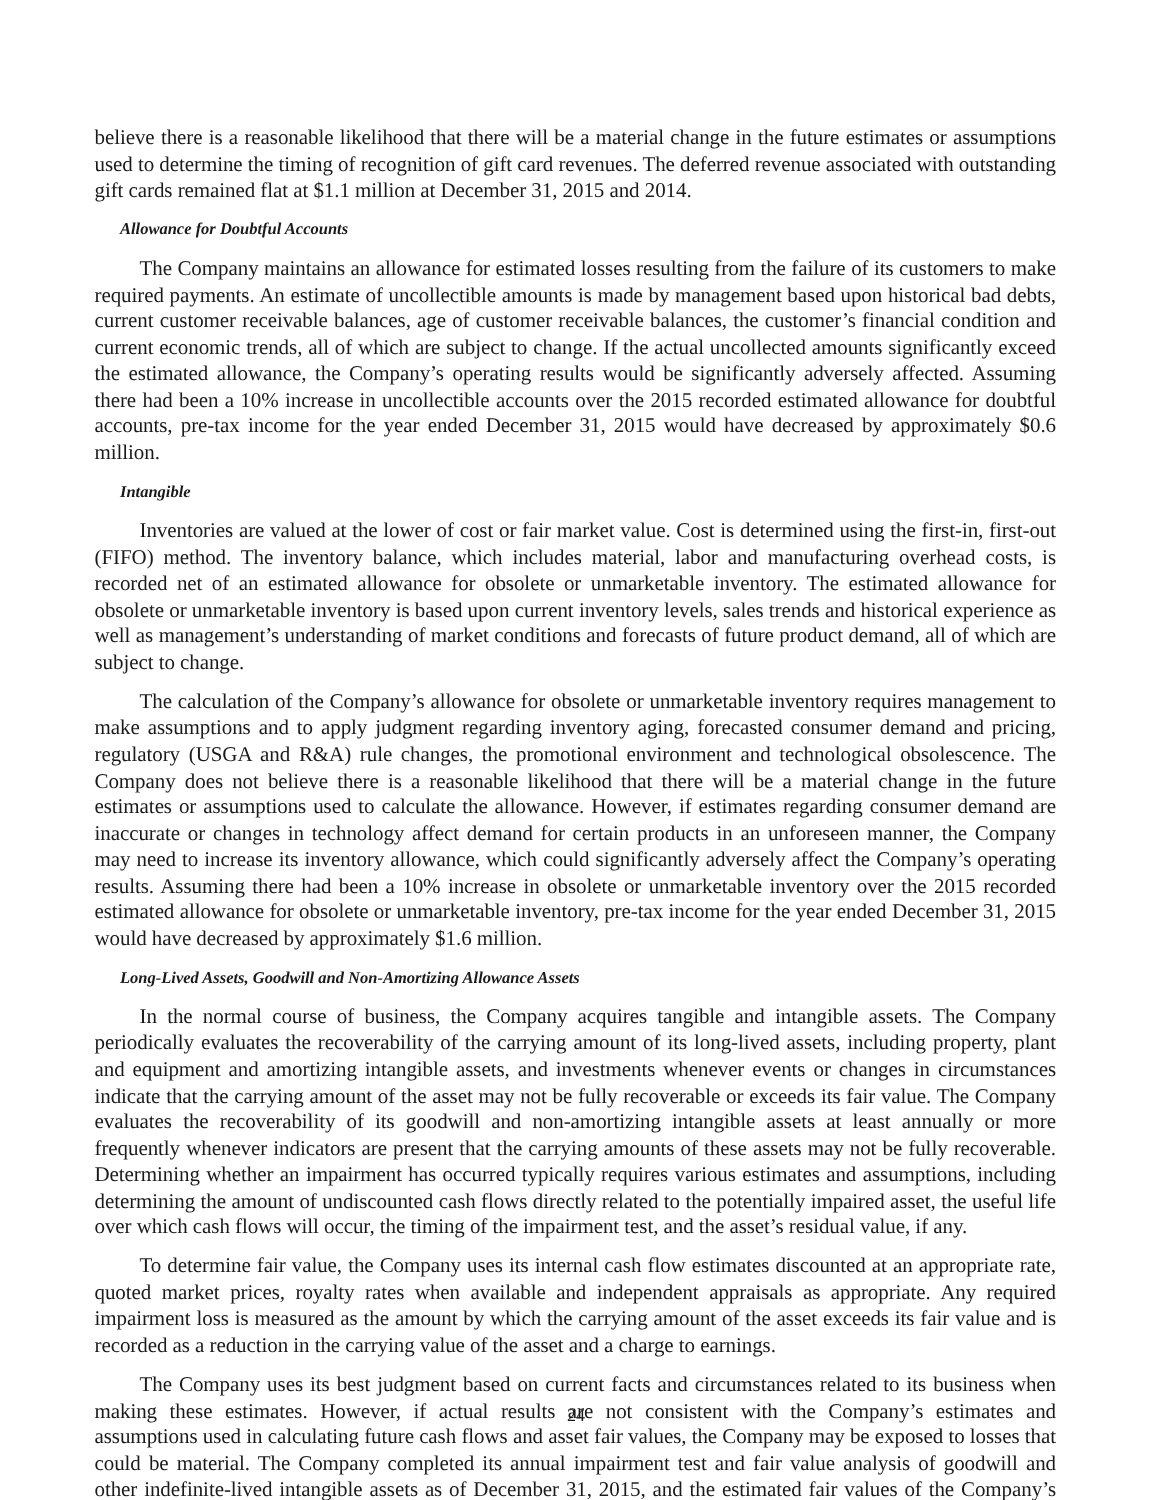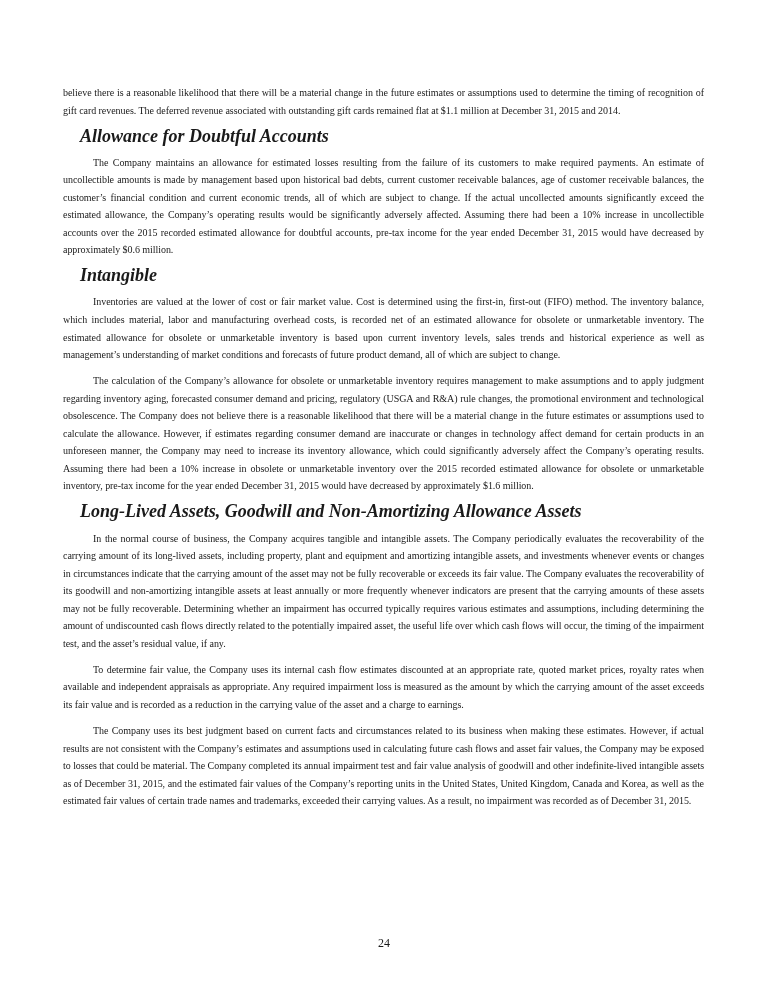--- a/index.html
+++ b/index.html
@@ -16,36 +16,36 @@
     color: #1a1a1a;
   }
   .page {
     position: absolute;
     left: 63px;
     top: 84px;
     width: 641px;
   }
   p {
     margin: 0;
-    font-size: 10px;
+    font-size: 14px;
     line-height: 17.55px;
     text-align: justify;
     text-align-last: left;
     letter-spacing: -0.05px;
   }
   p.indent {
     text-indent: 30px;
   }
   p.gap {
     margin-top: 8.5px;
   }
   h3 {
     margin: 8.5px 0 8.5px 0;
     padding-left: 17px;
-    font-size: 18px;
+    font-size: 11px;
     line-height: 17.55px;
     font-style: italic;
     font-weight: bold;
   }
   .page-number {
     position: absolute;
     left: 0;
     width: 768px;
     top: 935px;
     text-align: center;

